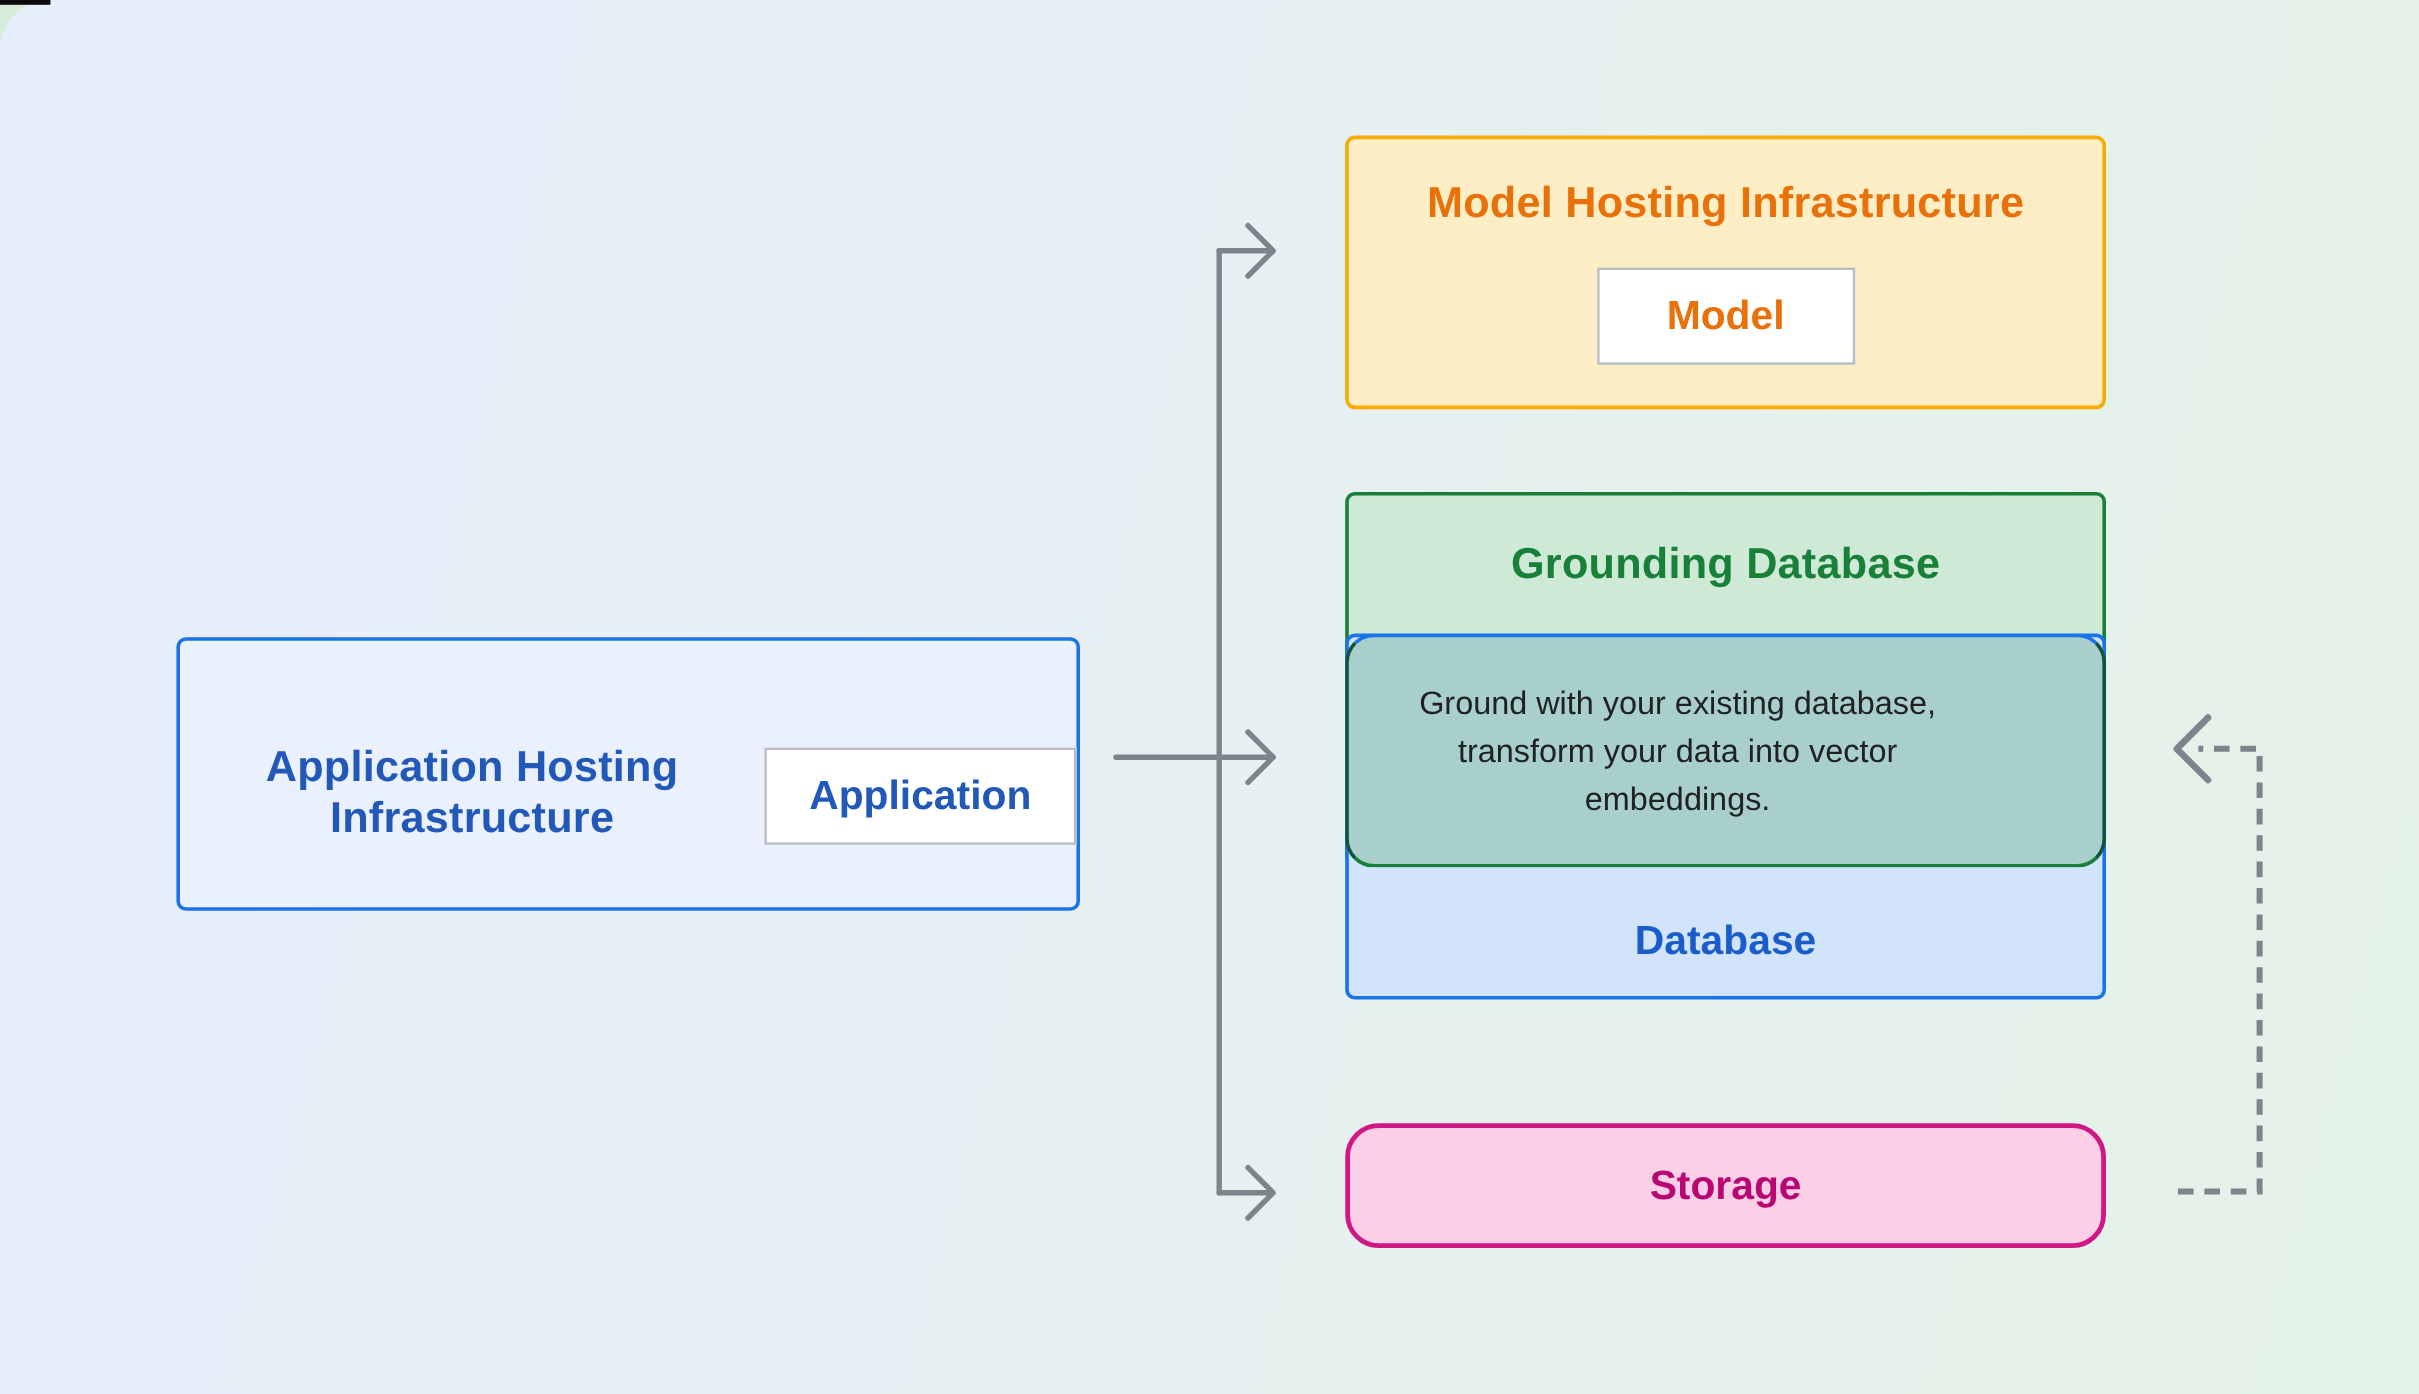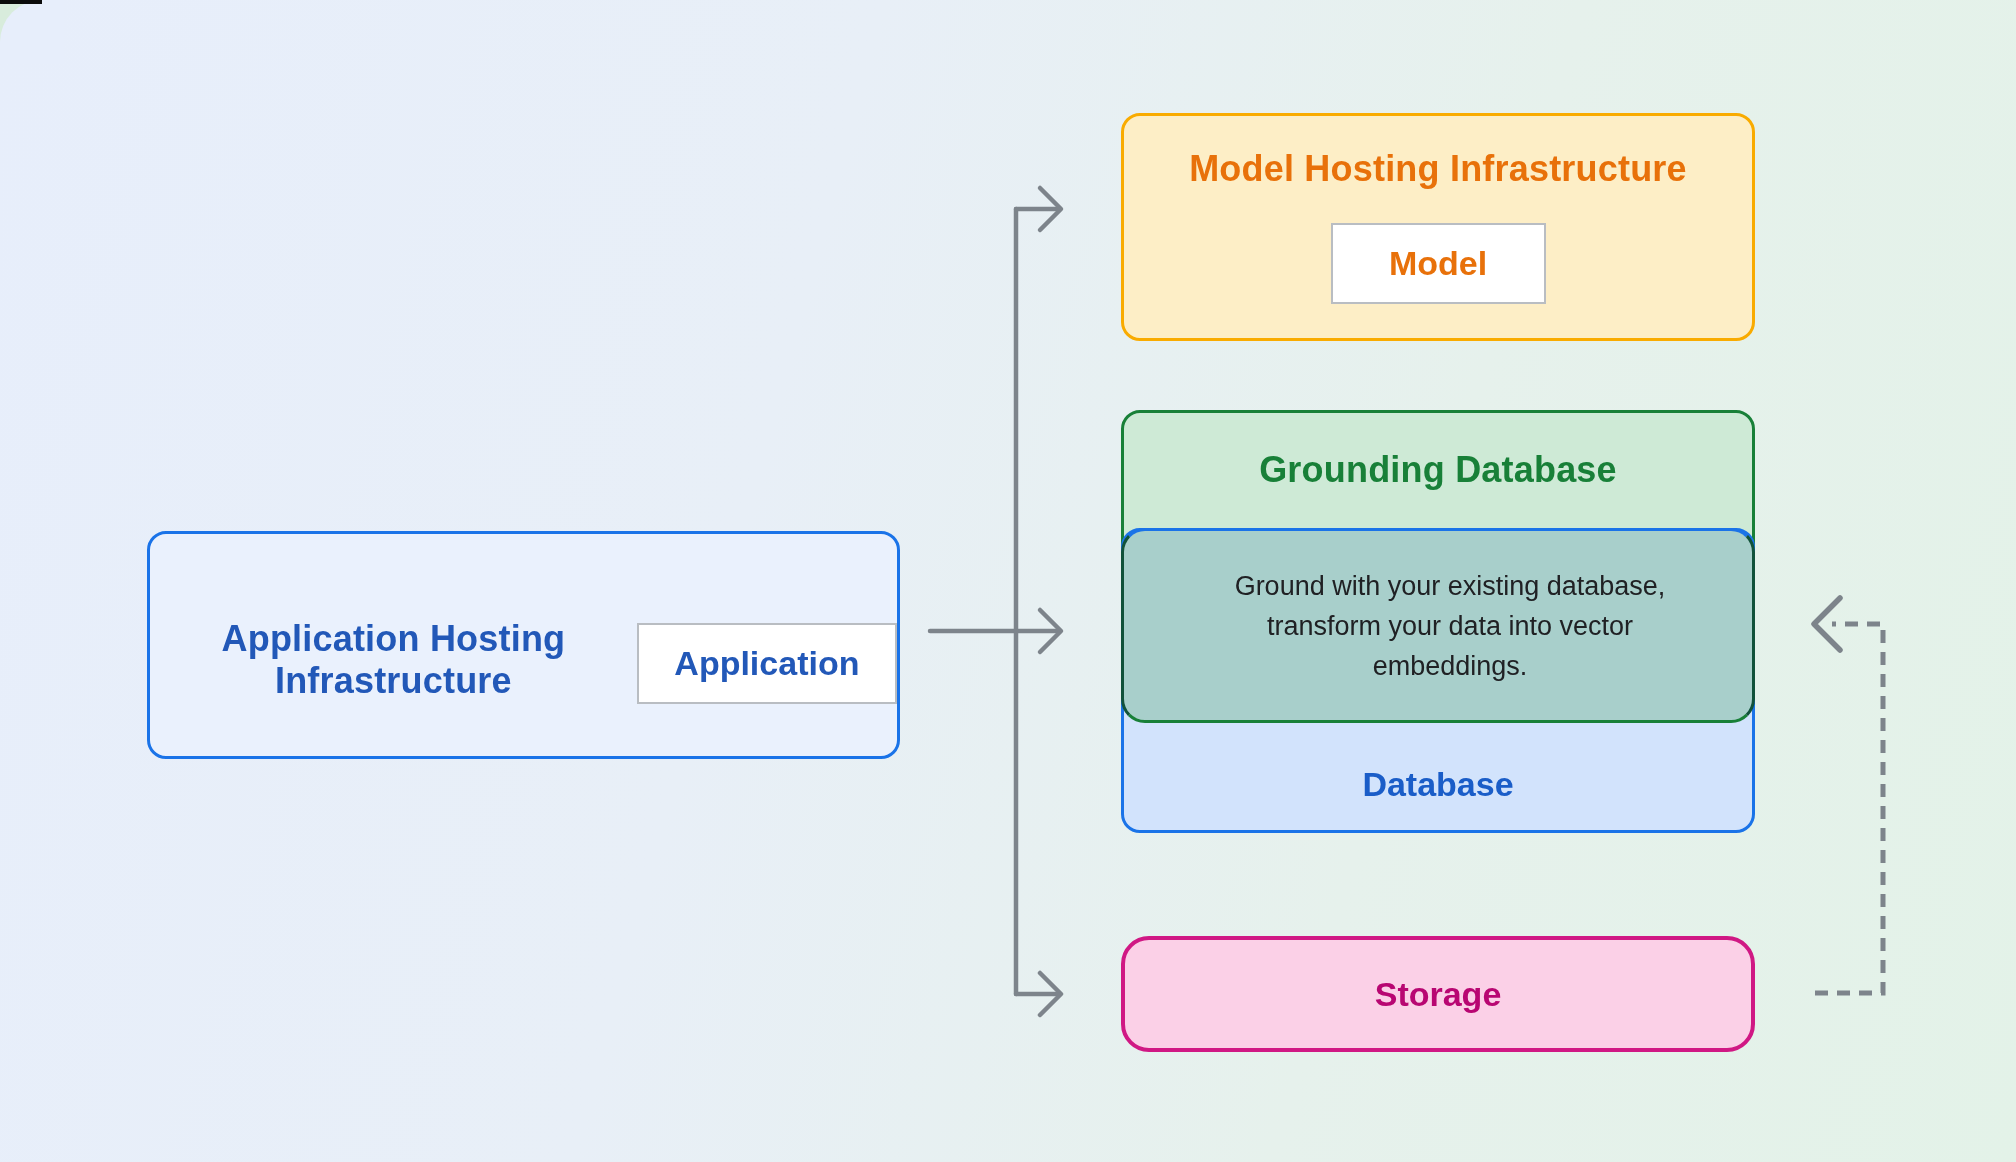--- a/index.html
+++ b/index.html
@@ -28,21 +28,21 @@
   .corner-mask{position:absolute;left:0;top:0;width:64px;height:64px;background:var(--bg_left);border-top-left-radius:42px;}
   .corner-black{position:absolute;left:0;top:0;width:42px;height:4px;background:var(--corner_black);}
 
   
   svg.arrows{position:absolute;left:0;top:0;width:2016px;height:1162px;pointer-events:none;}
   .solid-line{fill:none;stroke:var(--arrow);stroke-width:4.5;stroke-linecap:round;stroke-linejoin:round;}
   .dashed-line{fill:none;stroke:var(--arrow);stroke-width:5;stroke-dasharray:13 9;stroke-linecap:butt;}
   .dash-head{fill:none;stroke:var(--arrow);stroke-width:5.5;stroke-linecap:round;stroke-linejoin:round;}
 
   
-  .box{position:absolute;border-radius:19px;}
+  .box{position:absolute;border-radius:8px;}
   .box-title{font-weight:bold;font-size:36px;text-align:center;letter-spacing:.2px;}
   .chip{background:#ffffff;border:2px solid var(--chip_border);display:flex;align-items:center;justify-content:center;text-align:right;}
   .chip-label{font-weight:bold;font-size:34px;}
 
   .app-box{left:147px;top:531px;width:753px;height:228px;background:var(--app_fill);
     border:3px solid var(--blue_border);display:flex;flex-direction:row;align-items:center;}
   .app-box .box-title{color:var(--blue_text);margin-top:30px;}
   .app-box .chip{width:315px;height:81px;margin-top:36px;}
   .app-box .chip-label{color:var(--blue_text);}
 
@@ -60,25 +60,25 @@
     border:3px solid var(--blue_border);}
   .db-label{position:absolute;left:0;right:0;bottom:26px;text-align:center;
     font-weight:bold;font-size:34px;color:#1a5dc8;}
 
   .overlap{position:absolute;left:1121px;top:528px;width:634px;height:195px;
     background:var(--overlap_fill);border-radius:24px;
     border-top:3px solid var(--blue_border);
     border-bottom:3px solid var(--green_border);
     border-left:3px solid var(--overlap_side);
     border-right:3px solid var(--overlap_side);
-    display:flex;align-items:center;justify-content:center;padding-left:24px;}
+    display:flex;align-items:center;justify-content:flex-start;padding-left:24px;}
   .overlap p{font-size:27px;line-height:40px;color:var(--overlap_text);
     text-align:center;max-width:500px;}
 
-  .storage-box{left:1121px;top:936px;width:634px;height:116px;background:var(--pink_fill);
+  .storage-box{left:1121px;top:936px;width:634px;height:104px;background:var(--pink_fill);
     border:4px solid var(--pink_border);border-radius:28px;
     display:flex;align-items:center;justify-content:center;}
   .storage-label{font-weight:bold;font-size:34px;color:var(--pink_text);}
 </style>
 </head>
 <body>
 
 <div class="canvas">
 
   <div class="corner-green"></div>

